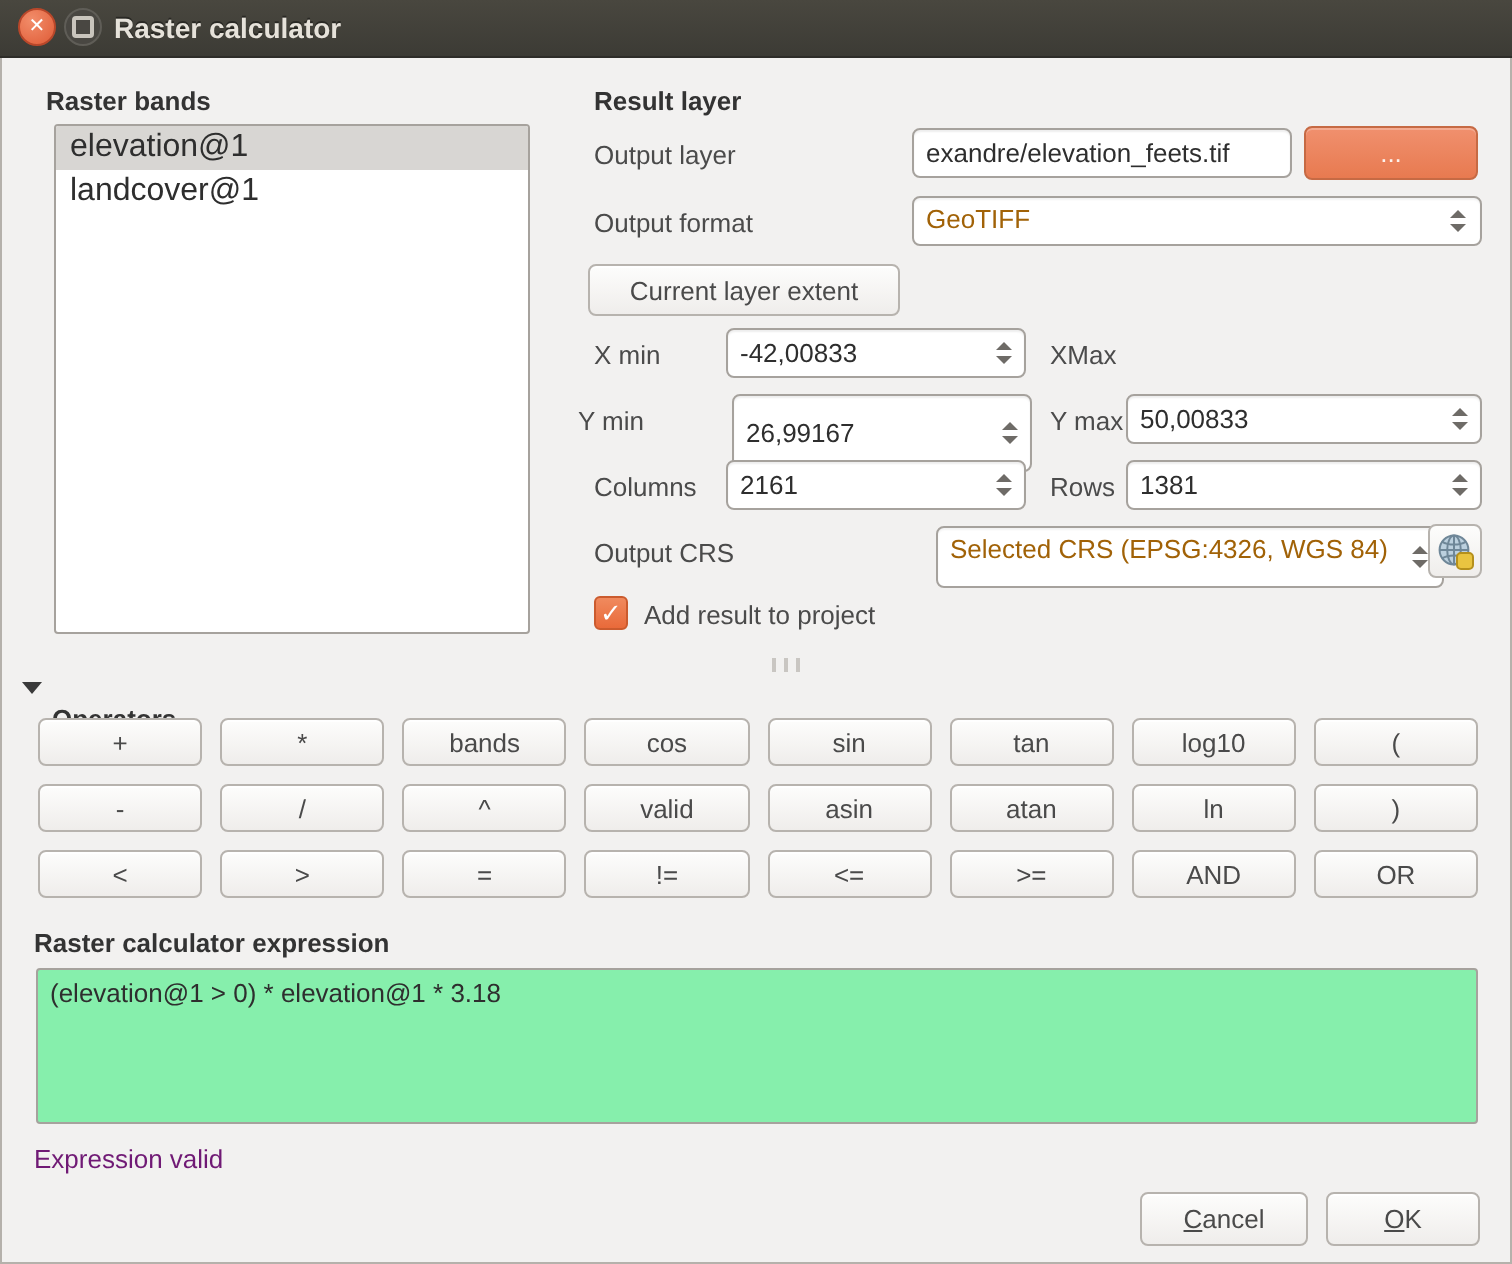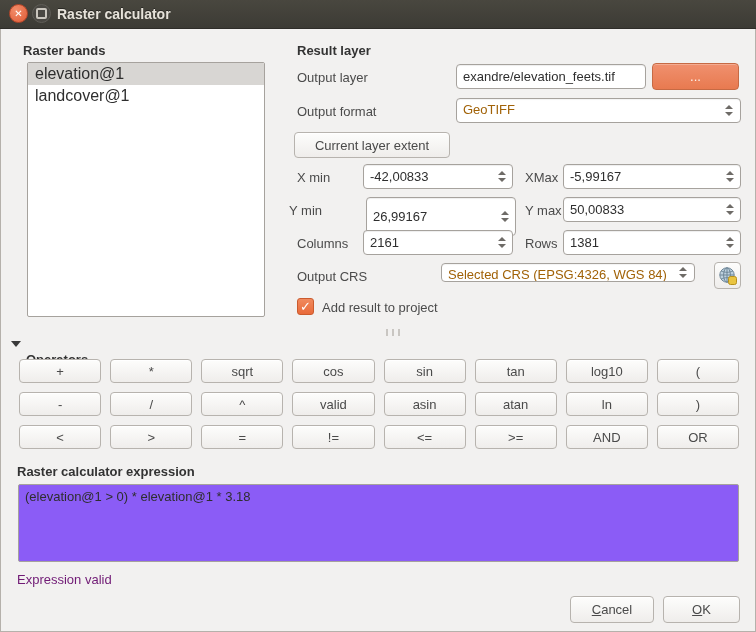--- a/index.html
+++ b/index.html
@@ -64,21 +64,21 @@
   
   .tri{position:absolute;width:0;height:0;border-left:5px solid transparent;
        border-right:5px solid transparent;border-top:6px solid #3a3a3a;}
   .opsgrid{position:absolute;left:18px;top:359px;width:720px;display:grid;
            grid-template-columns:repeat(8,1fr);gap:9px;}
   .op{height:24px;background:linear-gradient(#fdfdfc,#efedeb);border:1px solid #b7b3ae;
       border-radius:4px;font-family:inherit;font-size:13px;color:#4a4a4a;
       box-shadow:inset 0 1px 0 rgba(255,255,255,.85);cursor:default;}
   
   .expr{position:absolute;left:17px;top:484px;width:721px;height:78px;box-sizing:border-box;
-        background:#8b5cf6;border:1px solid #a6a29d;border-radius:2px;resize:none;
+        background:#86efac;border:1px solid #a6a29d;border-radius:2px;resize:none;
         font-family:inherit;font-size:13px;color:#2e2e2e;padding:4px 6px;outline:none;}
   
   .grip{position:absolute;left:385px;top:329px;display:flex;gap:4px;}
   .grip i{width:2px;height:7px;background:#c9c6c2;display:block;}
 </style>
 </head>
 <body>
 
 <div class="window">
 
@@ -119,27 +119,20 @@
 
   <div class="lbl" style="left:296px;top:170px;">X min</div>
   <div class="tfwrap" style="left:362px;top:164px;width:150px;height:25px;">
     <input class="tf" value="-42,00833" style="">
     <span class="spin">
         <i class="up"></i>
         <i class="dn"></i>
       </span>
   </div>
   <div class="lbl" style="left:524px;top:170px;">XMax</div>
-  <div class="tfwrap" style="left:562px;top:164px;width:178px;height:25px;">
-    <input class="tf" value="-5,99167" style="">
-    <span class="spin">
-        <i class="up"></i>
-        <i class="dn"></i>
-      </span>
-  </div>
 
   <div class="lbl" style="left:288px;top:203px;">Y min</div>
   <div class="tfwrap" style="left:365px;top:197px;width:150px;height:39px;">
     <input class="tf" value="26,99167" style="">
     <span class="spin">
         <i class="up"></i>
         <i class="dn"></i>
       </span>
   </div>
   <div class="lbl" style="left:524px;top:203px;">Y max</div>
@@ -162,21 +155,21 @@
   <div class="lbl" style="left:524px;top:236px;">Rows</div>
   <div class="tfwrap" style="left:562px;top:230px;width:178px;height:25px;">
     <input class="tf" value="1381" style="">
     <span class="spin">
         <i class="up"></i>
         <i class="dn"></i>
       </span>
   </div>
 
   <div class="lbl" style="left:296px;top:269px;">Output CRS</div>
-  <div class="combo" style="left:440px;top:263px;width:254px;height:19px;">
+  <div class="combo" style="left:467px;top:263px;width:254px;height:31px;">
     <span>Selected CRS (EPSG:4326, WGS 84)</span>
     <span class="spin">
         <i class="up"></i>
         <i class="dn"></i>
       </span>
   </div>
   <button class="iconbtn" style="left:713px;top:262px;width:27px;height:27px;">
     <svg width="20" height="20" viewBox="0 0 20 20">
       <circle cx="9" cy="9" r="7.2" fill="#bcd0de" stroke="#6f8798" stroke-width="1"></circle>
       <path d="M1.8 9h14.4 M9 1.8v14.4" stroke="#6f8798" stroke-width="1" fill="none"></path>
@@ -196,21 +189,21 @@
       <i></i>
       <i></i>
     </div>
 
   <span class="tri" style="left:10px;top:341px;"></span>
   <div class="h" style="left:25px;top:352px;">Operators</div>
 
   <div class="opsgrid">
     <button class="op">+</button>
     <button class="op">*</button>
-    <button class="op">sqrt</button>
+    <button class="op">bands</button>
     <button class="op">cos</button>
     <button class="op">sin</button>
     <button class="op">tan</button>
     <button class="op">log10</button>
     <button class="op">(</button>
 
     <button class="op">-</button>
     <button class="op">/</button>
     <button class="op">^</button>
     <button class="op">valid</button>

